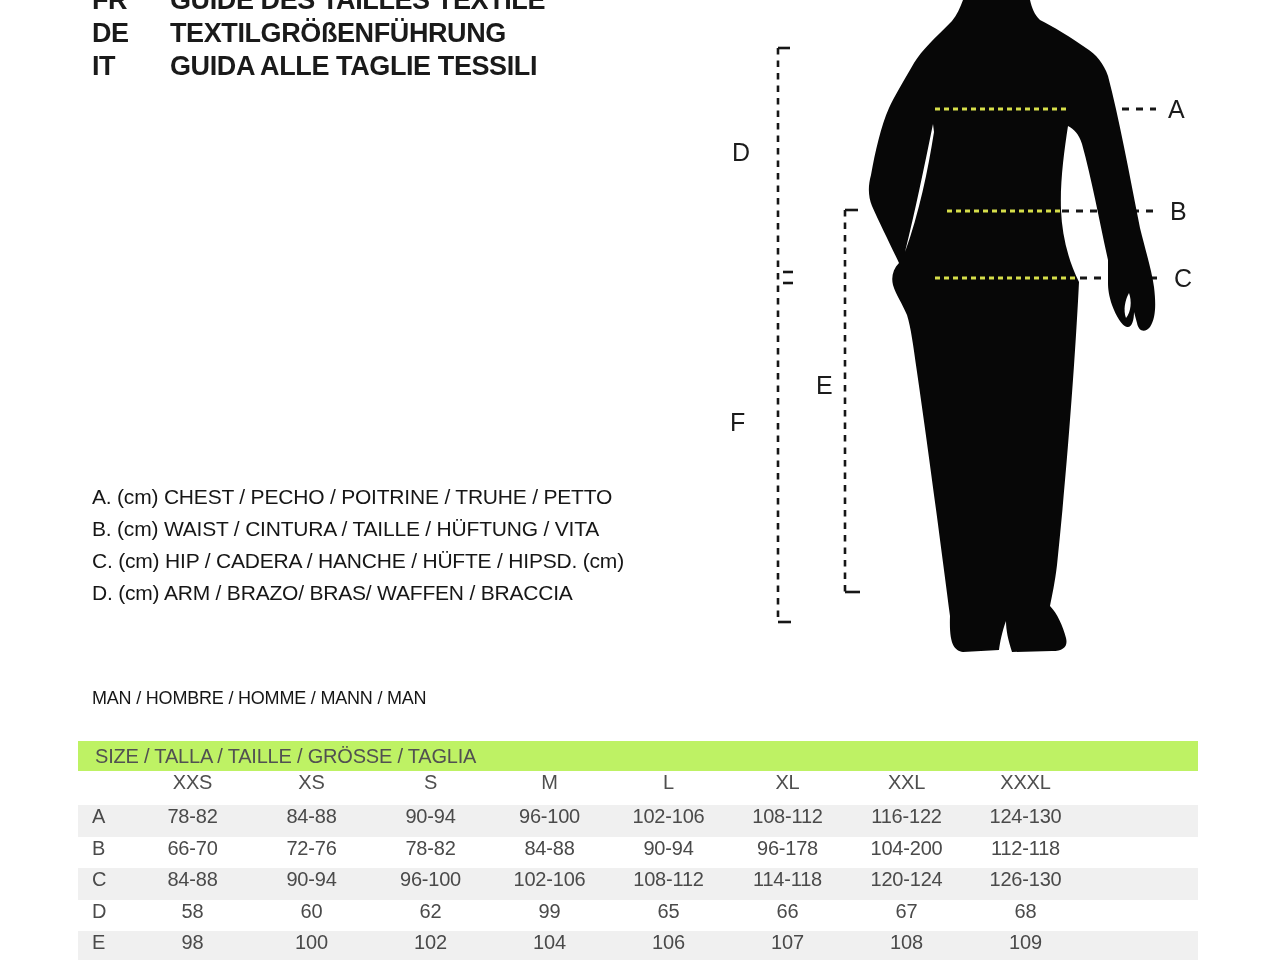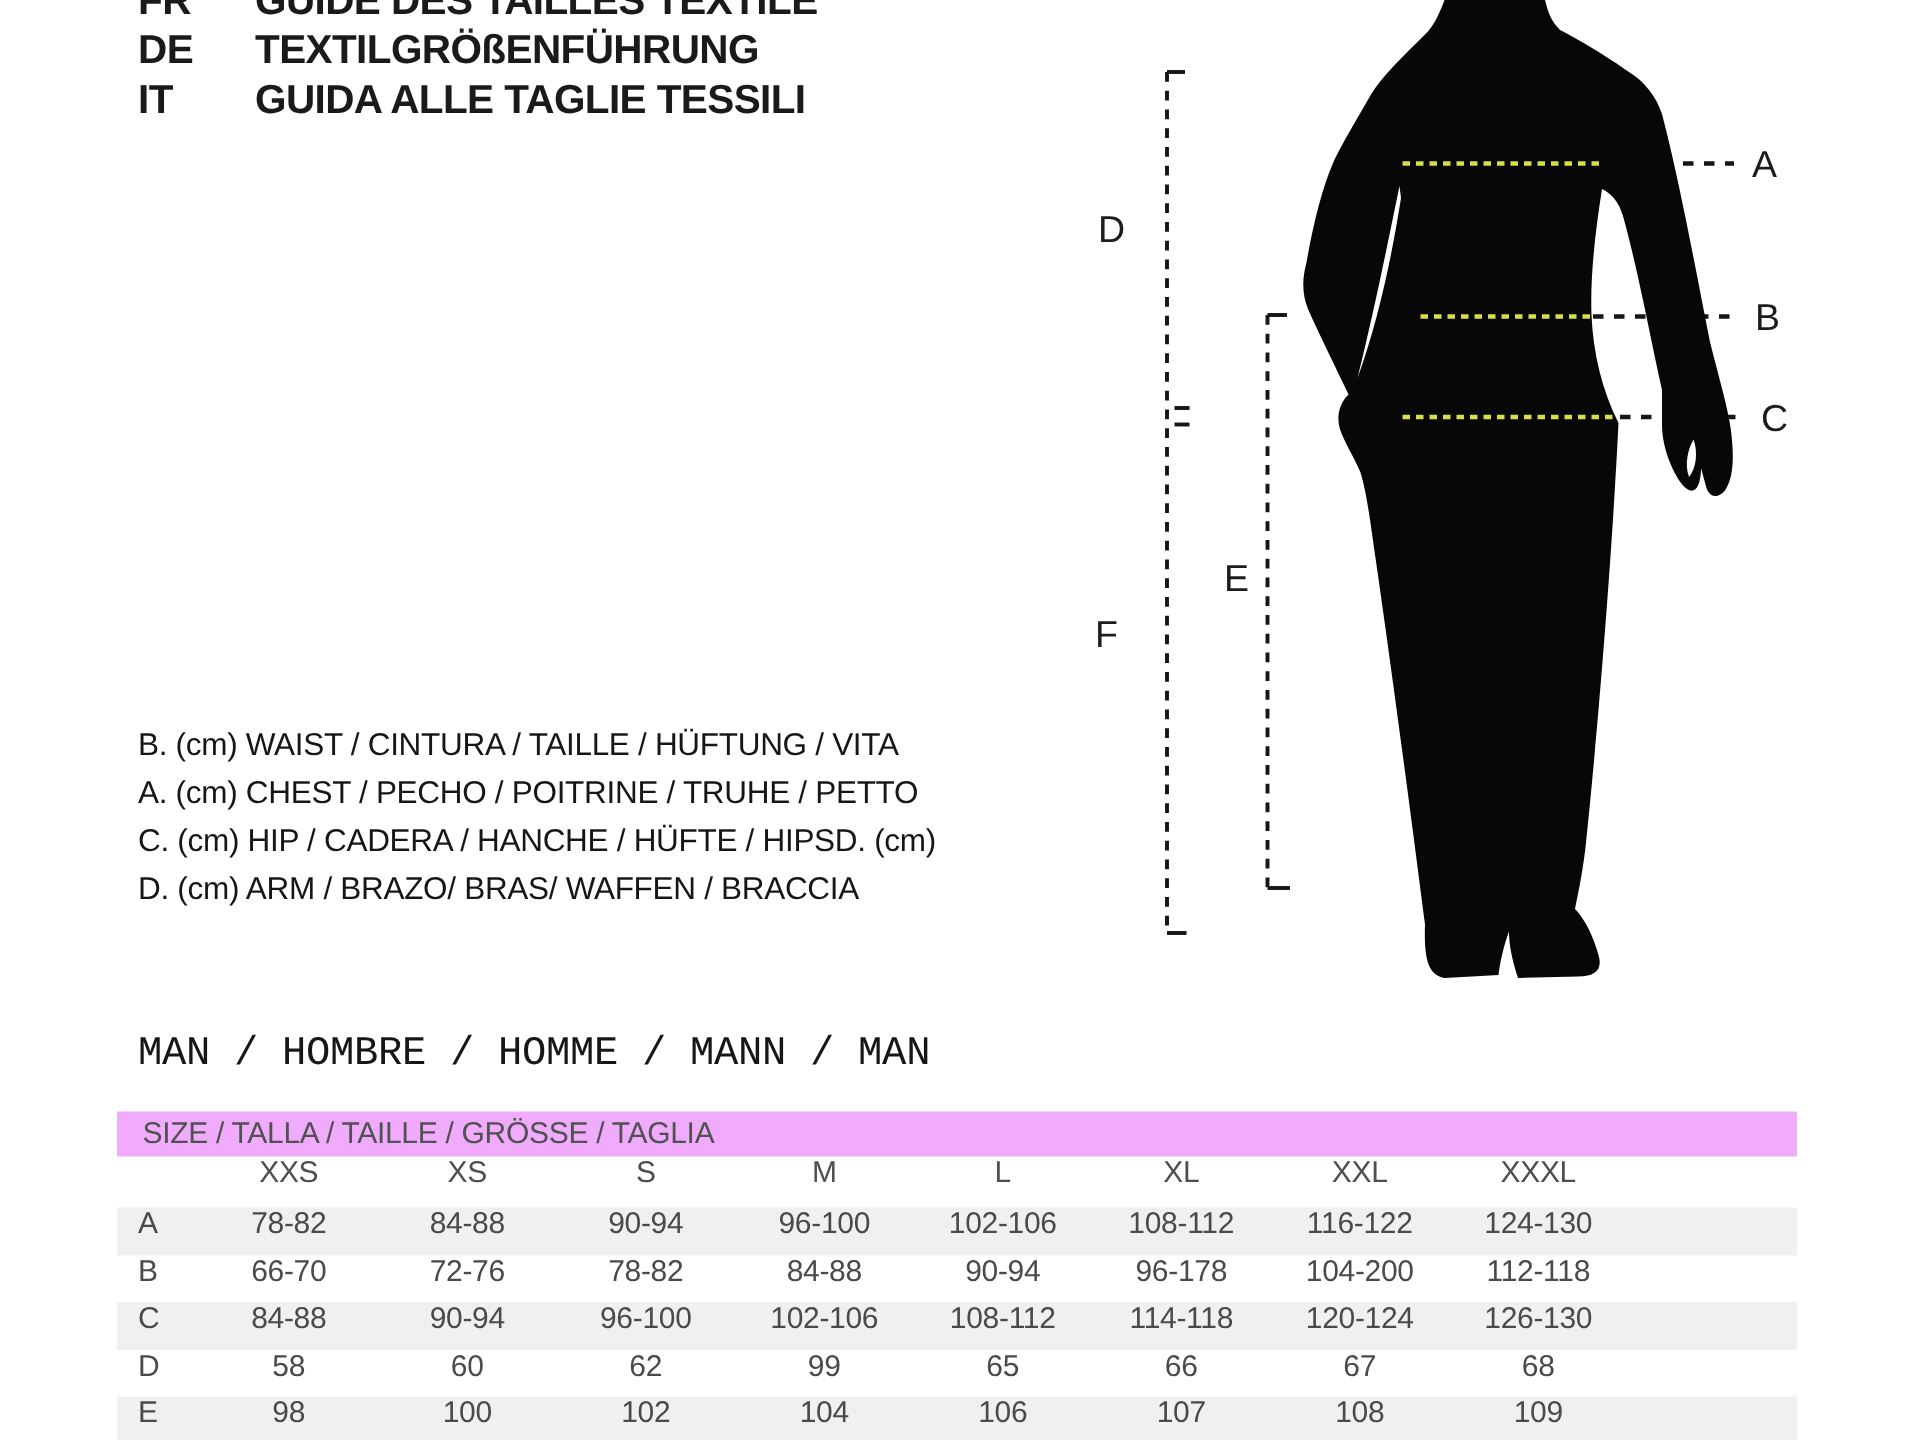--- a/index.html
+++ b/index.html
@@ -17,29 +17,29 @@
   .lang-row{display:flex;}
   .lang-code{width:78px;flex:0 0 78px;}
   
   .legend{
     position:absolute;left:92px;top:481px;
     font-size:21px;line-height:32px;color:#161616;
     letter-spacing:-0.2px;white-space:nowrap;
   }
   .category{
     position:absolute;left:92px;top:688px;
-    font-size:27px;color:#161616;letter-spacing:-0.2px;white-space:nowrap;font-family:Liberation Mono, monospace;
+    font-size:18px;color:#161616;letter-spacing:-0.2px;white-space:nowrap;
   }
   
   .size-table{
     position:absolute;left:78px;top:741px;width:1120px;
     font-size:20px;color:#4a4a4a;letter-spacing:-0.2px;
   }
   .table-header-bar{
-    height:30px;line-height:30px;background:#f0abfc;color:#515151;
+    height:30px;line-height:30px;background:#bef264;color:#515151;
     padding-left:17px;box-sizing:border-box;
   }
   .t-row{display:flex;height:31.5px;}
   .t-row.colhead{height:34px;color:#4f4f4f;}
   .t-row.stripe{background:#f0f0f0;}
   .t-label{flex:0 0 55px;padding-left:14px;box-sizing:border-box;}
   .t-cell{flex:0 0 119px;text-align:center;}
   .t-fill{flex:1 1 auto;}
   
   .figure-wrap{position:absolute;left:700px;top:0;width:580px;height:680px;}
@@ -57,22 +57,22 @@
     <span class="lang-code">DE</span>
     <span>TEXTILGRÖßENFÜHRUNG</span>
   </div>
   <div class="lang-row">
     <span class="lang-code">IT</span>
     <span>GUIDA ALLE TAGLIE TESSILI</span>
   </div>
 </div>
 
 <div class="legend">
+  <div>A. (cm) CHEST / PECHO / POITRINE / TRUHE / PETTO</div>
   <div>B. (cm) WAIST / CINTURA / TAILLE / HÜFTUNG / VITA</div>
-  <div>A. (cm) CHEST / PECHO / POITRINE / TRUHE / PETTO</div>
   <div>C. (cm) HIP / CADERA / HANCHE / HÜFTE / HIPSD. (cm)</div>
   <div>D. (cm) ARM / BRAZO/ BRAS/ WAFFEN / BRACCIA</div>
 </div>
 
 <div class="category">MAN / HOMBRE / HOMME / MANN / MAN</div>
 
 <div class="size-table">
   <div class="table-header-bar">SIZE / TALLA / TAILLE / GRÖSSE / TAGLIA</div>
 
   <div class="t-row colhead">

